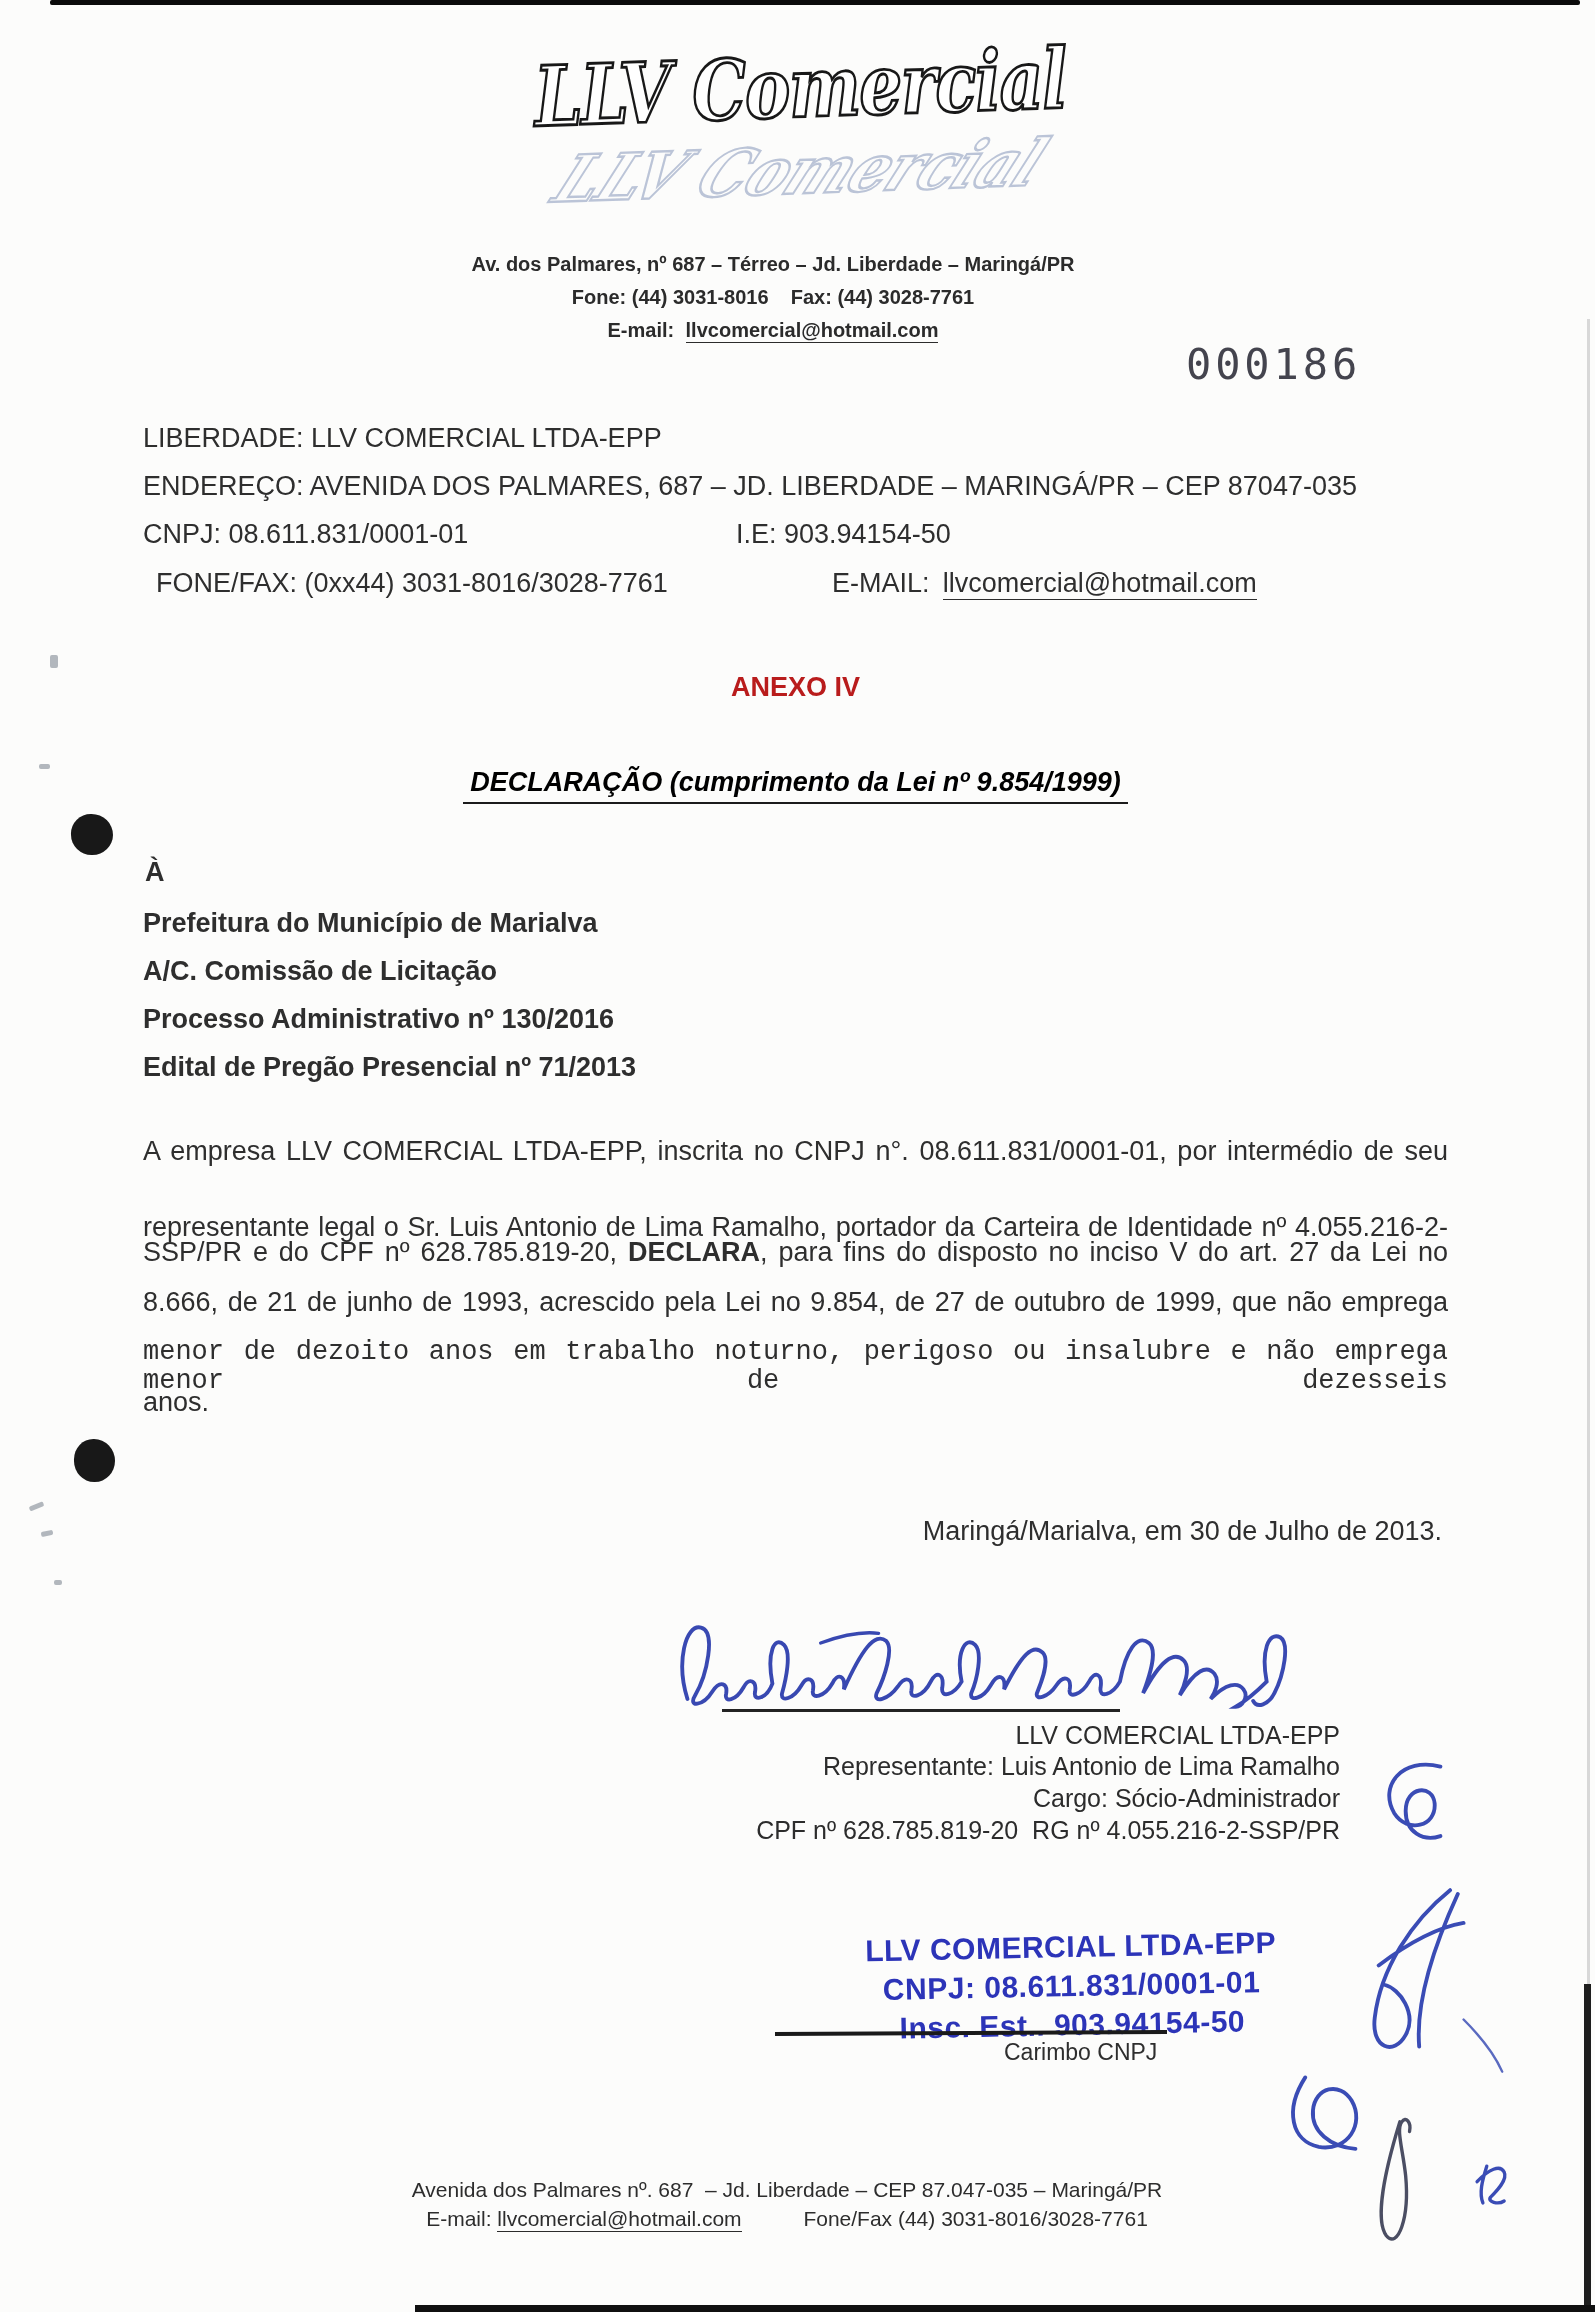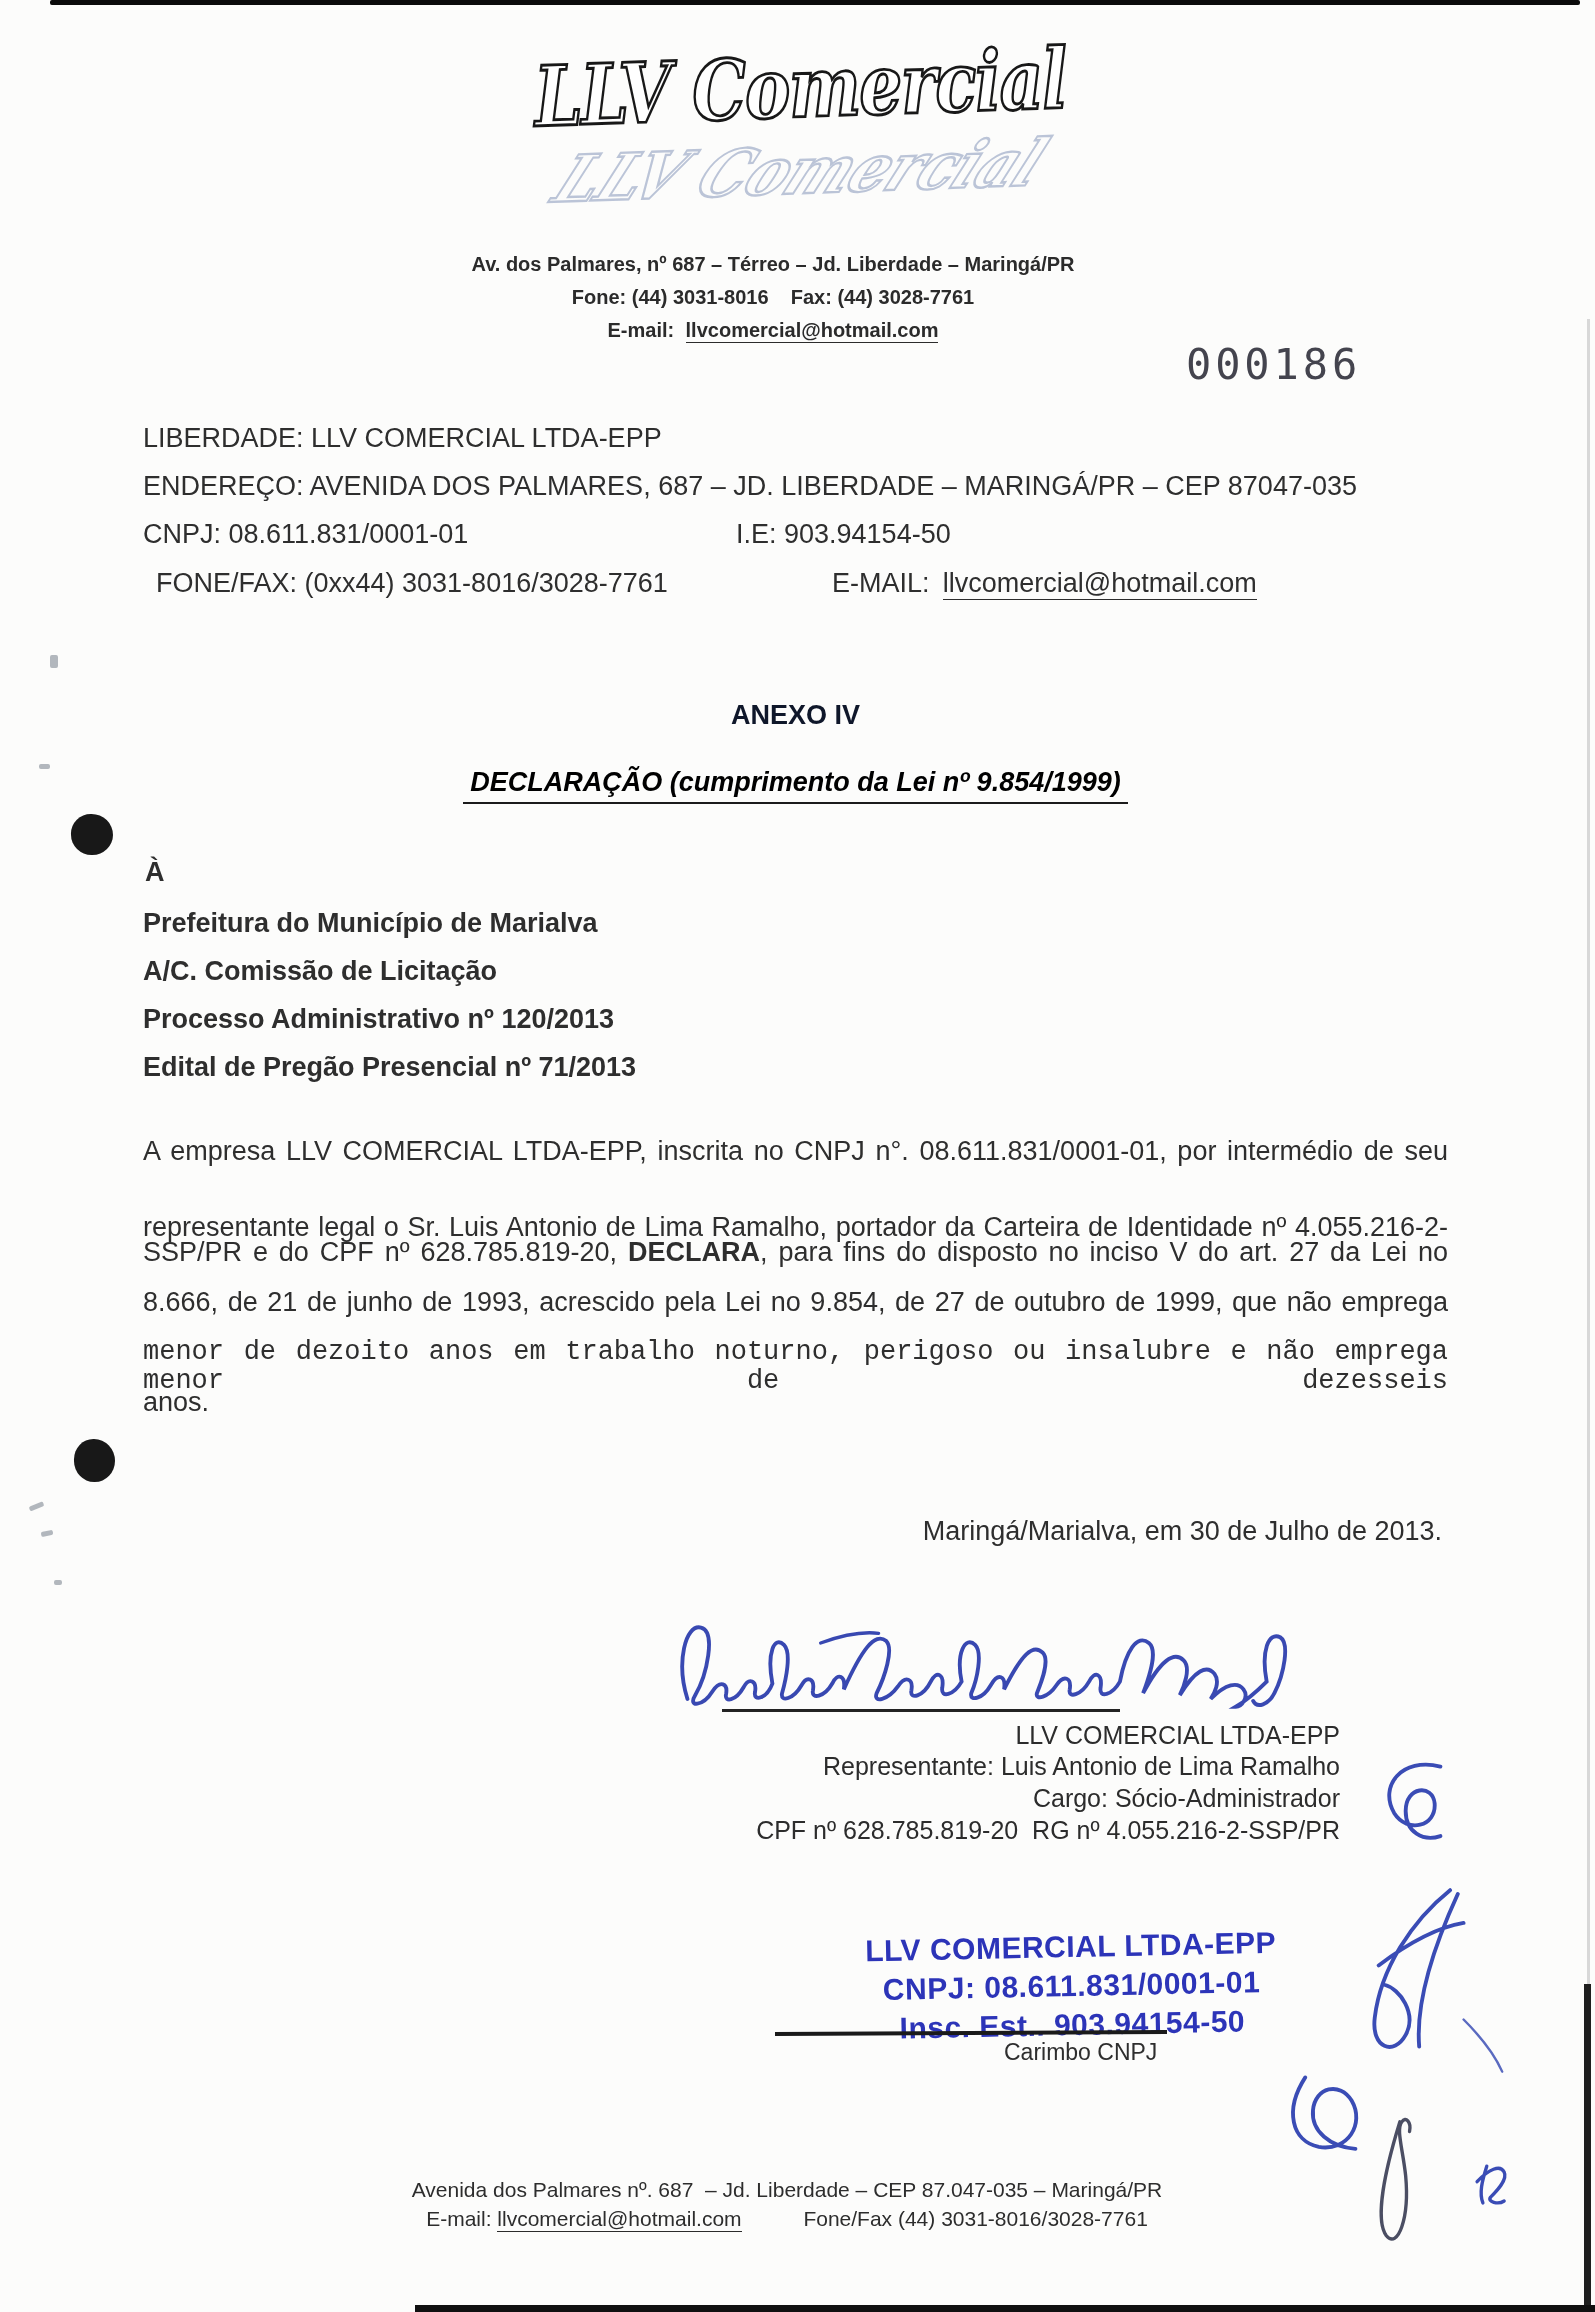--- a/index.html
+++ b/index.html
@@ -108,29 +108,29 @@
   <div class="abs doc" style="left:143px;top:423px;">LIBERDADE: LLV COMERCIAL LTDA-EPP</div>
   <div class="abs doc" style="left:143px;top:471px;">ENDEREÇO: AVENIDA DOS PALMARES, 687 – JD. LIBERDADE – MARINGÁ/PR – CEP 87047-035</div>
   <div class="abs doc" style="left:143px;top:519px;">CNPJ: 08.611.831/0001-01</div>
   <div class="abs doc" style="left:736px;top:519px;">I.E: 903.94154-50</div>
   <div class="abs doc" style="left:156px;top:568px;">FONE/FAX: (0xx44) 3031-8016/3028-7761</div>
   <div class="abs doc" style="left:832px;top:568px;">
     <span>E-MAIL:</span>
     <span class="u2" style="margin-left:5.8px;">llvcomercial@hotmail.com</span>
   </div>
 
-  <div class="abs doc bold center-row" style="top:672px;color:#0f172a;margin-top:28px;">ANEXO IV</div>
+  <div class="abs doc bold center-row" style="top:672px;color:#b91c1c;">ANEXO IV</div>
   <div class="abs doc center-row" style="top:767px;">
     <span class="bold title-underline" style="color:#000000;font-style:italic;">DECLARAÇÃO (cumprimento da Lei nº 9.854/1999)</span>
   </div>
 
   <div class="abs doc bold" style="left:145px;top:857px;">À</div>
   <div class="abs doc bold" style="left:143px;top:908px;">Prefeitura do Município de Marialva</div>
   <div class="abs doc bold" style="left:143px;top:956px;">A/C. Comissão de Licitação</div>
-  <div class="abs doc bold" style="left:143px;top:1004px;">Processo Administrativo nº 120/2013</div>
+  <div class="abs doc bold" style="left:143px;top:1004px;">Processo Administrativo nº 130/2016</div>
   <div class="abs doc bold" style="left:143px;top:1052px;">Edital de Pregão Presencial nº 71/2013</div>
 
   <div class="abs doc bodyline jlast" style="top:1137px;">A empresa LLV COMERCIAL LTDA-EPP, inscrita no CNPJ n°. 08.611.831/0001-01, por intermédio de seu</div>
   <div class="abs doc bodyline jlast" style="top:1188px;margin-top:25px;">representante legal o Sr. Luis Antonio de Lima Ramalho, portador da Carteira de Identidade nº 4.055.216-2-</div>
   <div class="abs doc bodyline jlast" style="top:1238px;">
     <span>SSP/PR e do CPF nº 628.785.819-20, </span><span class="bold">DECLARA</span><span>, para fins do disposto no inciso V do art. 27 da Lei no</span>
   </div>
   <div class="abs doc bodyline jlast" style="top:1288px;">8.666, de 21 de junho de 1993, acrescido pela Lei no 9.854, de 27 de outubro de 1999, que não emprega</div>
   <div class="abs doc bodyline jlast" style="top:1338px;font-family:Liberation Mono, monospace;">menor de dezoito anos em trabalho noturno, perigoso ou insalubre e não emprega menor de dezesseis</div>
   <div class="abs doc bodyline" style="top:1388px;">anos.</div>

